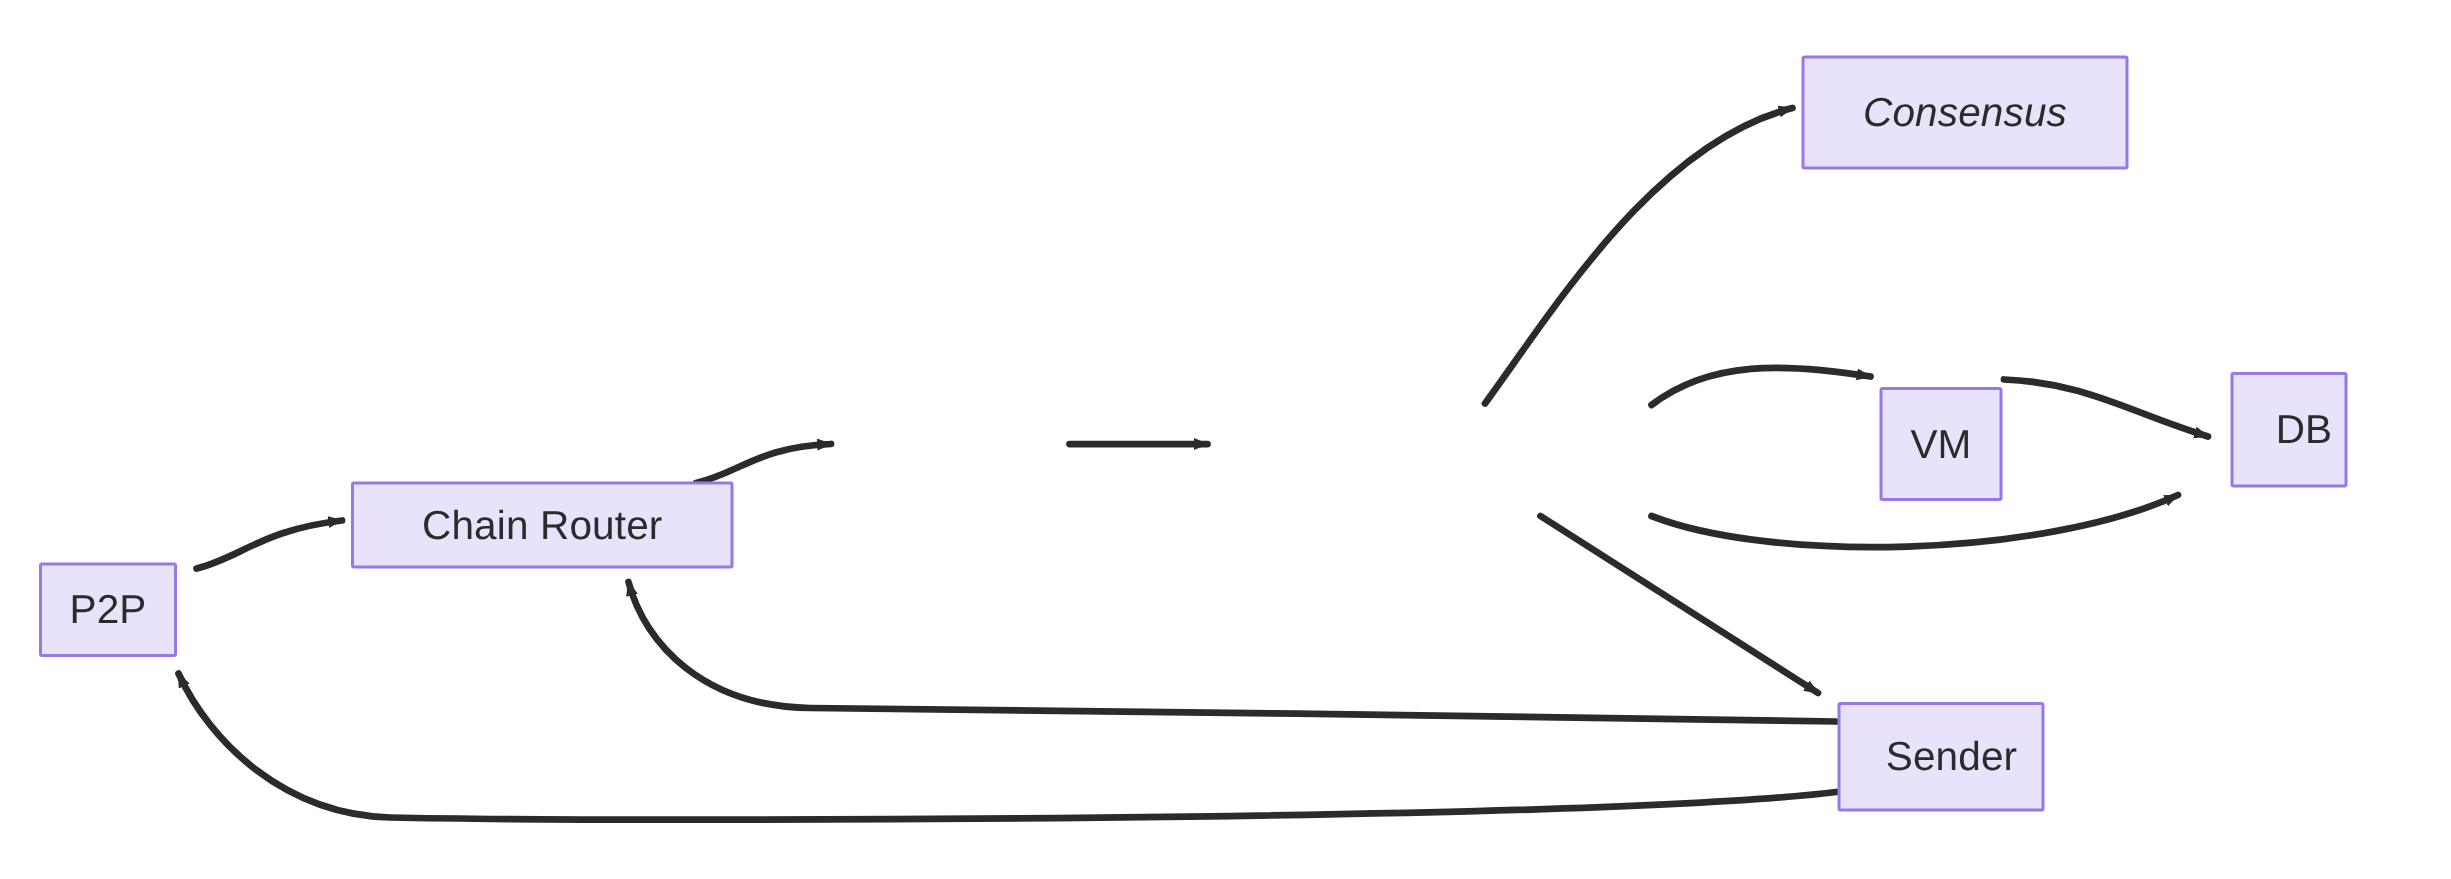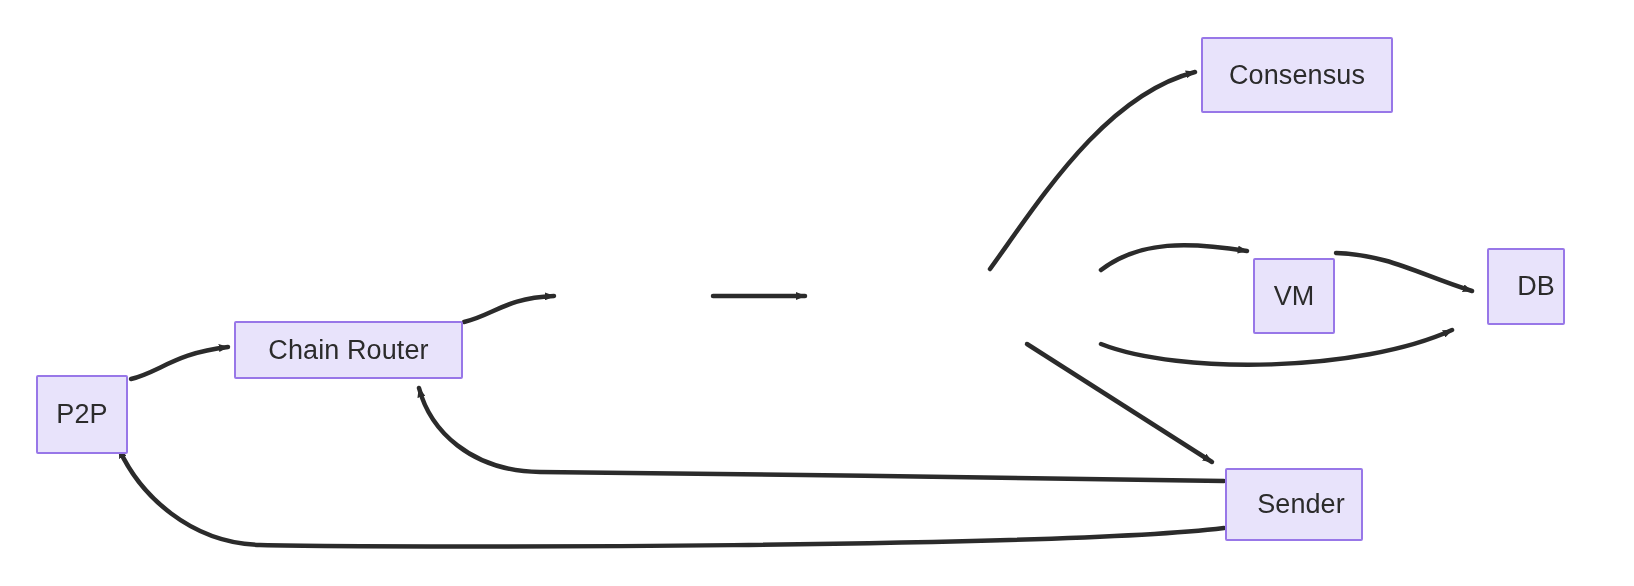--- a/index.html
+++ b/index.html
@@ -38,25 +38,25 @@
   }
   .node-label {
     color: #2b2b2b;
     font-family: "Liberation Sans", sans-serif;
     font-size: 27px;
     line-height: 1;
     white-space: nowrap;
     letter-spacing: 0.1px;
   }
   
-  #node-p2p            { left: 36px;   top: 375px; width: 92px;  height: 79px; }
-  #node-chain-router   { left: 234px;  top: 321px; width: 229px; height: 58px; }
+  #node-p2p            { left: 26px;   top: 375px; width: 92px;  height: 63px; }
+  #node-chain-router   { left: 234px;  top: 321px; width: 255px; height: 58px; }
   #node-handler        { left: 560px;  top: 269px; width: 152px; height: 74px; }
   #node-consensus-engine { left: 811px; top: 270px; width: 291px; height: 73px; }
-  #node-consensus      { left: 1201px; top: 37px;  width: 192px; height: 76px; }
+  #node-consensus      { left: 1201px; top: 37px;  width: 218px; height: 76px; font-style: italic; }
   #node-vm             { left: 1253px; top: 214px; width: 82px;  height: 76px; margin-top: 44px; }
   #node-db             { left: 1487px; top: 248px; width: 78px;  height: 77px; padding-left: 20px; }
   #node-sender         { left: 1225px; top: 468px; width: 138px; height: 73px; padding-left: 14px; }
 </style>
 </head>
 <body>
 
 <div id="diagram-canvas">
 
   <svg id="edge-layer" viewBox="0 0 1634 586" xmlns="http://www.w3.org/2000/svg">

